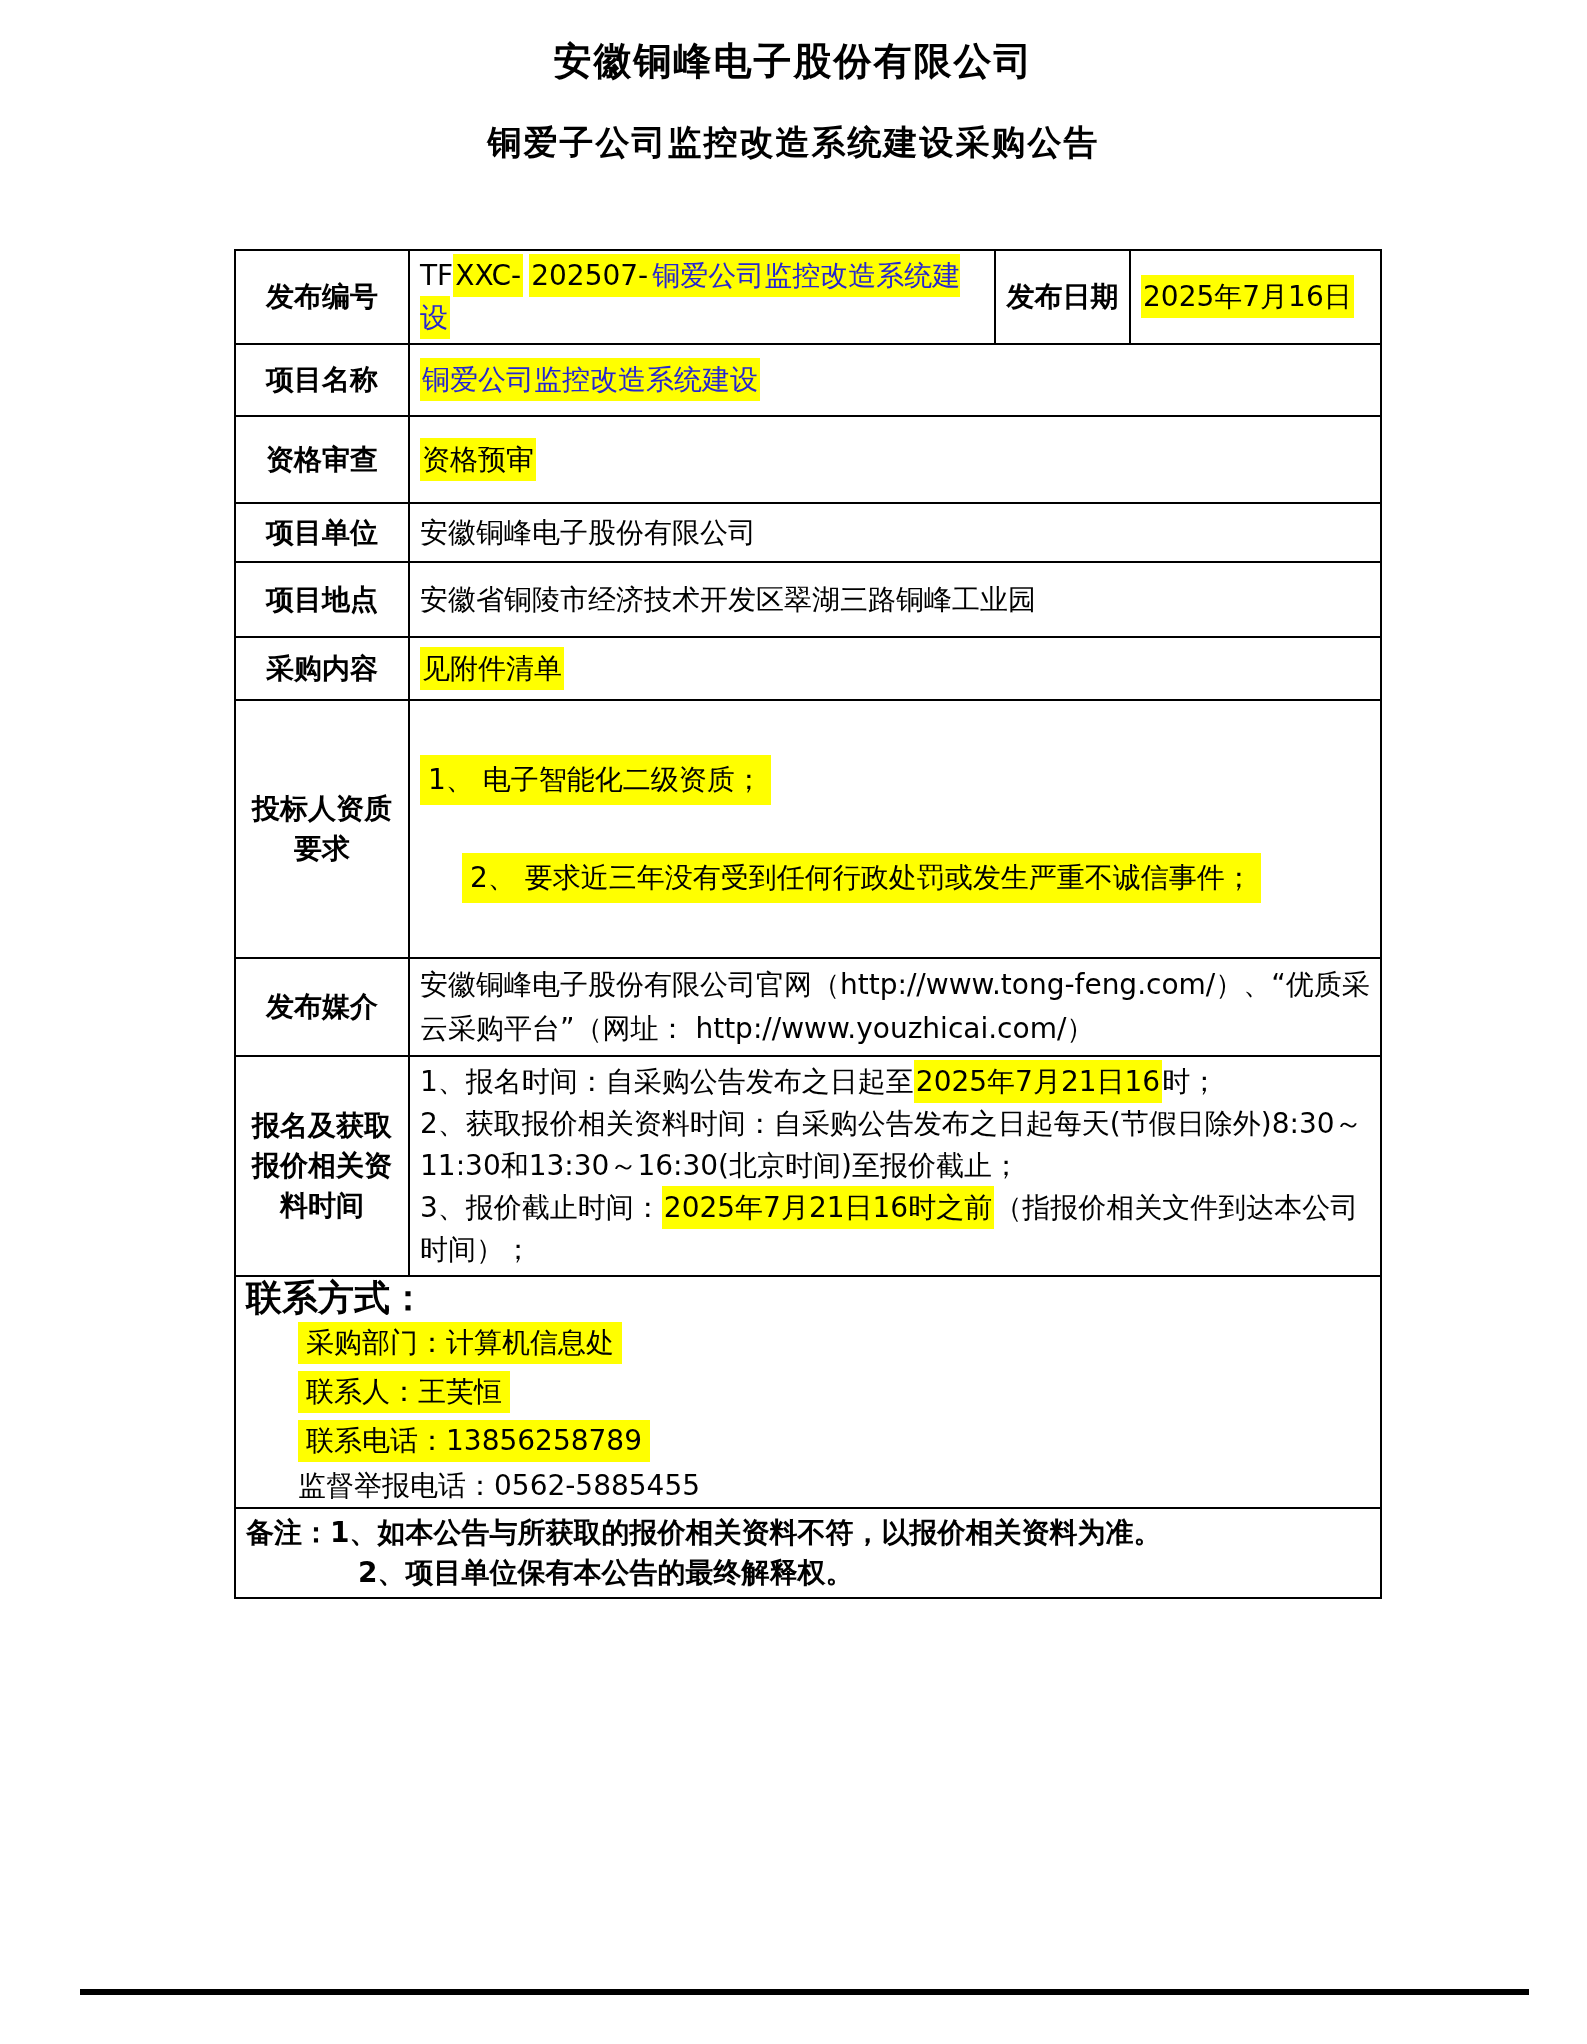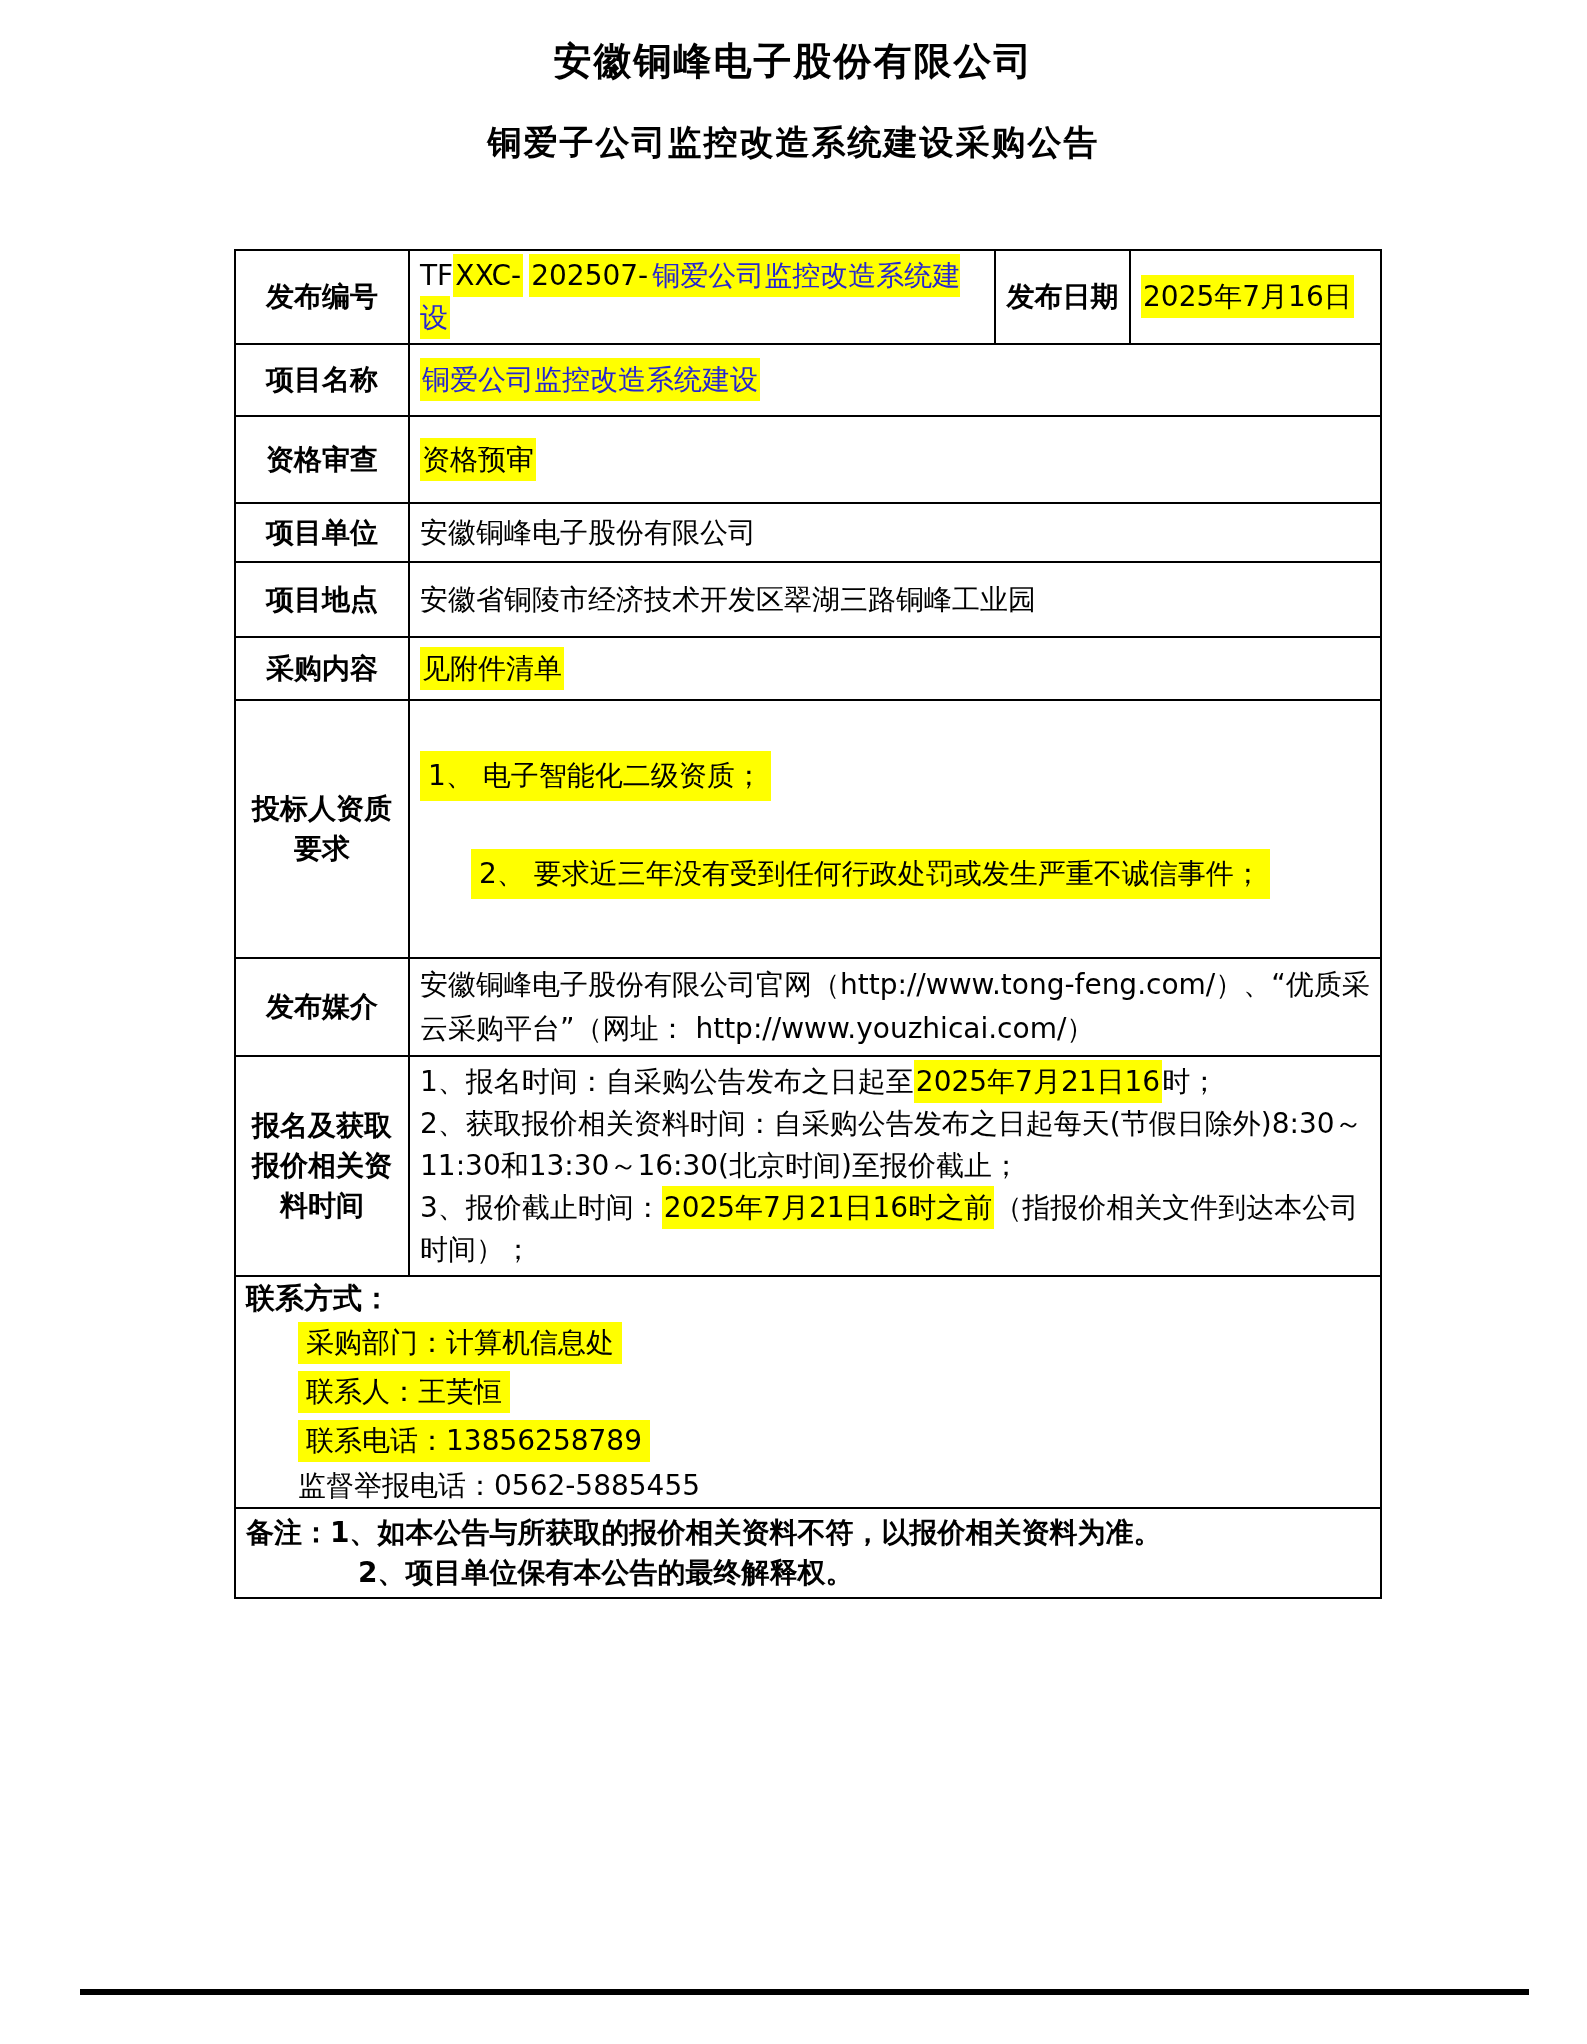--- a/index.html
+++ b/index.html
@@ -37,24 +37,24 @@
   .r3 td { height:87px; }
   .r4 td { height:59px; }
   .r5 td { height:75px;margin-left:44px; }
   .r6 td { height:63px; }
   .r7 td { height:258px; }
   .r8 td { height:89px; line-height:44px; }
   .r9 td { height:165px; }
   .r10 td { height:195px; }
   .r11 td { height:88px; }
   .qual-item1 { margin:0 0 48px 0; }
-  .qual-item2 { margin:9px;padding-left:42px; }
+  .qual-item2 { margin:0;padding-left:42px; }
   .times { font-size:27px; line-height:34px; padding:4px 8px; }
   .contact-cell { vertical-align:top; padding:10px 12px; line-height:34px; }
-  .contact-heading { font-weight:bold; font-size:29px; }
+  .contact-heading { font-weight:bold; font-size:36px; }
   .contact-line { margin:7px 0 0 52px; }
   .remark-cell { font-weight:bold; line-height:40px; vertical-align:middle; }
   .remark-line2 { padding-left:112px; }
   .footer-rule {
     position:absolute; left:80px; top:1989px; width:1449px; height:6px; background:#000;
   }
 </style>
 </head>
 <body>
 

